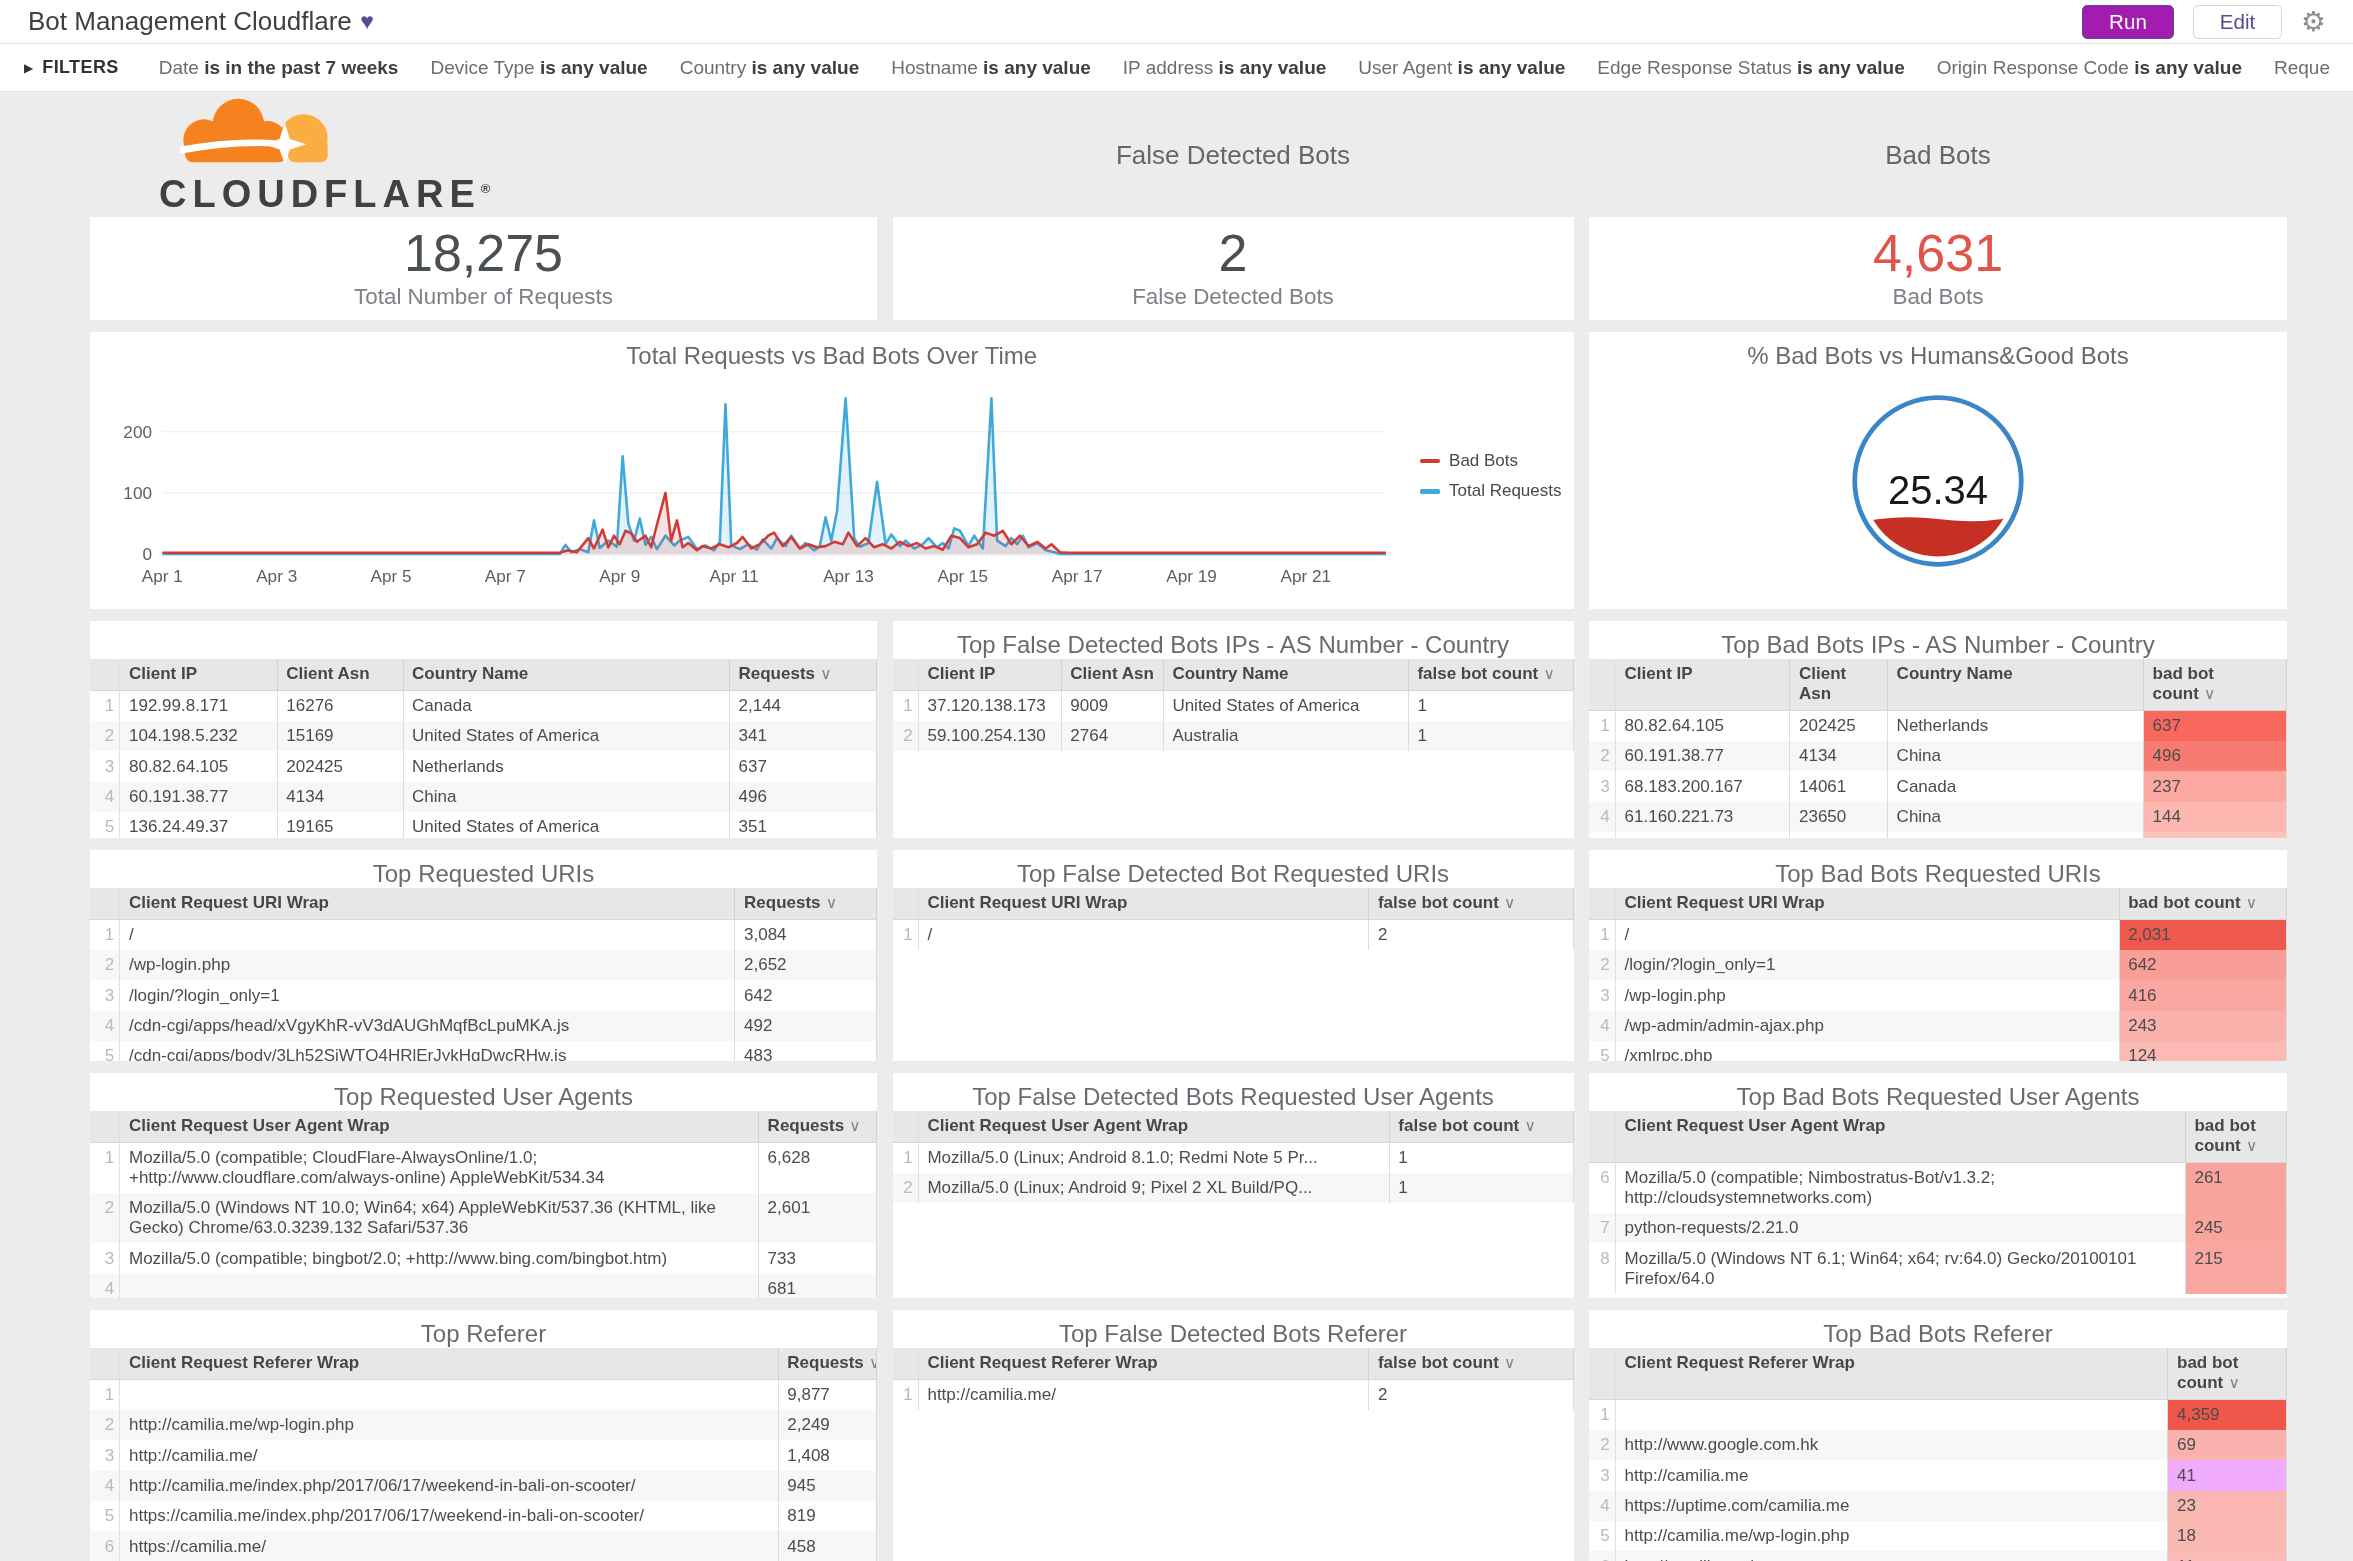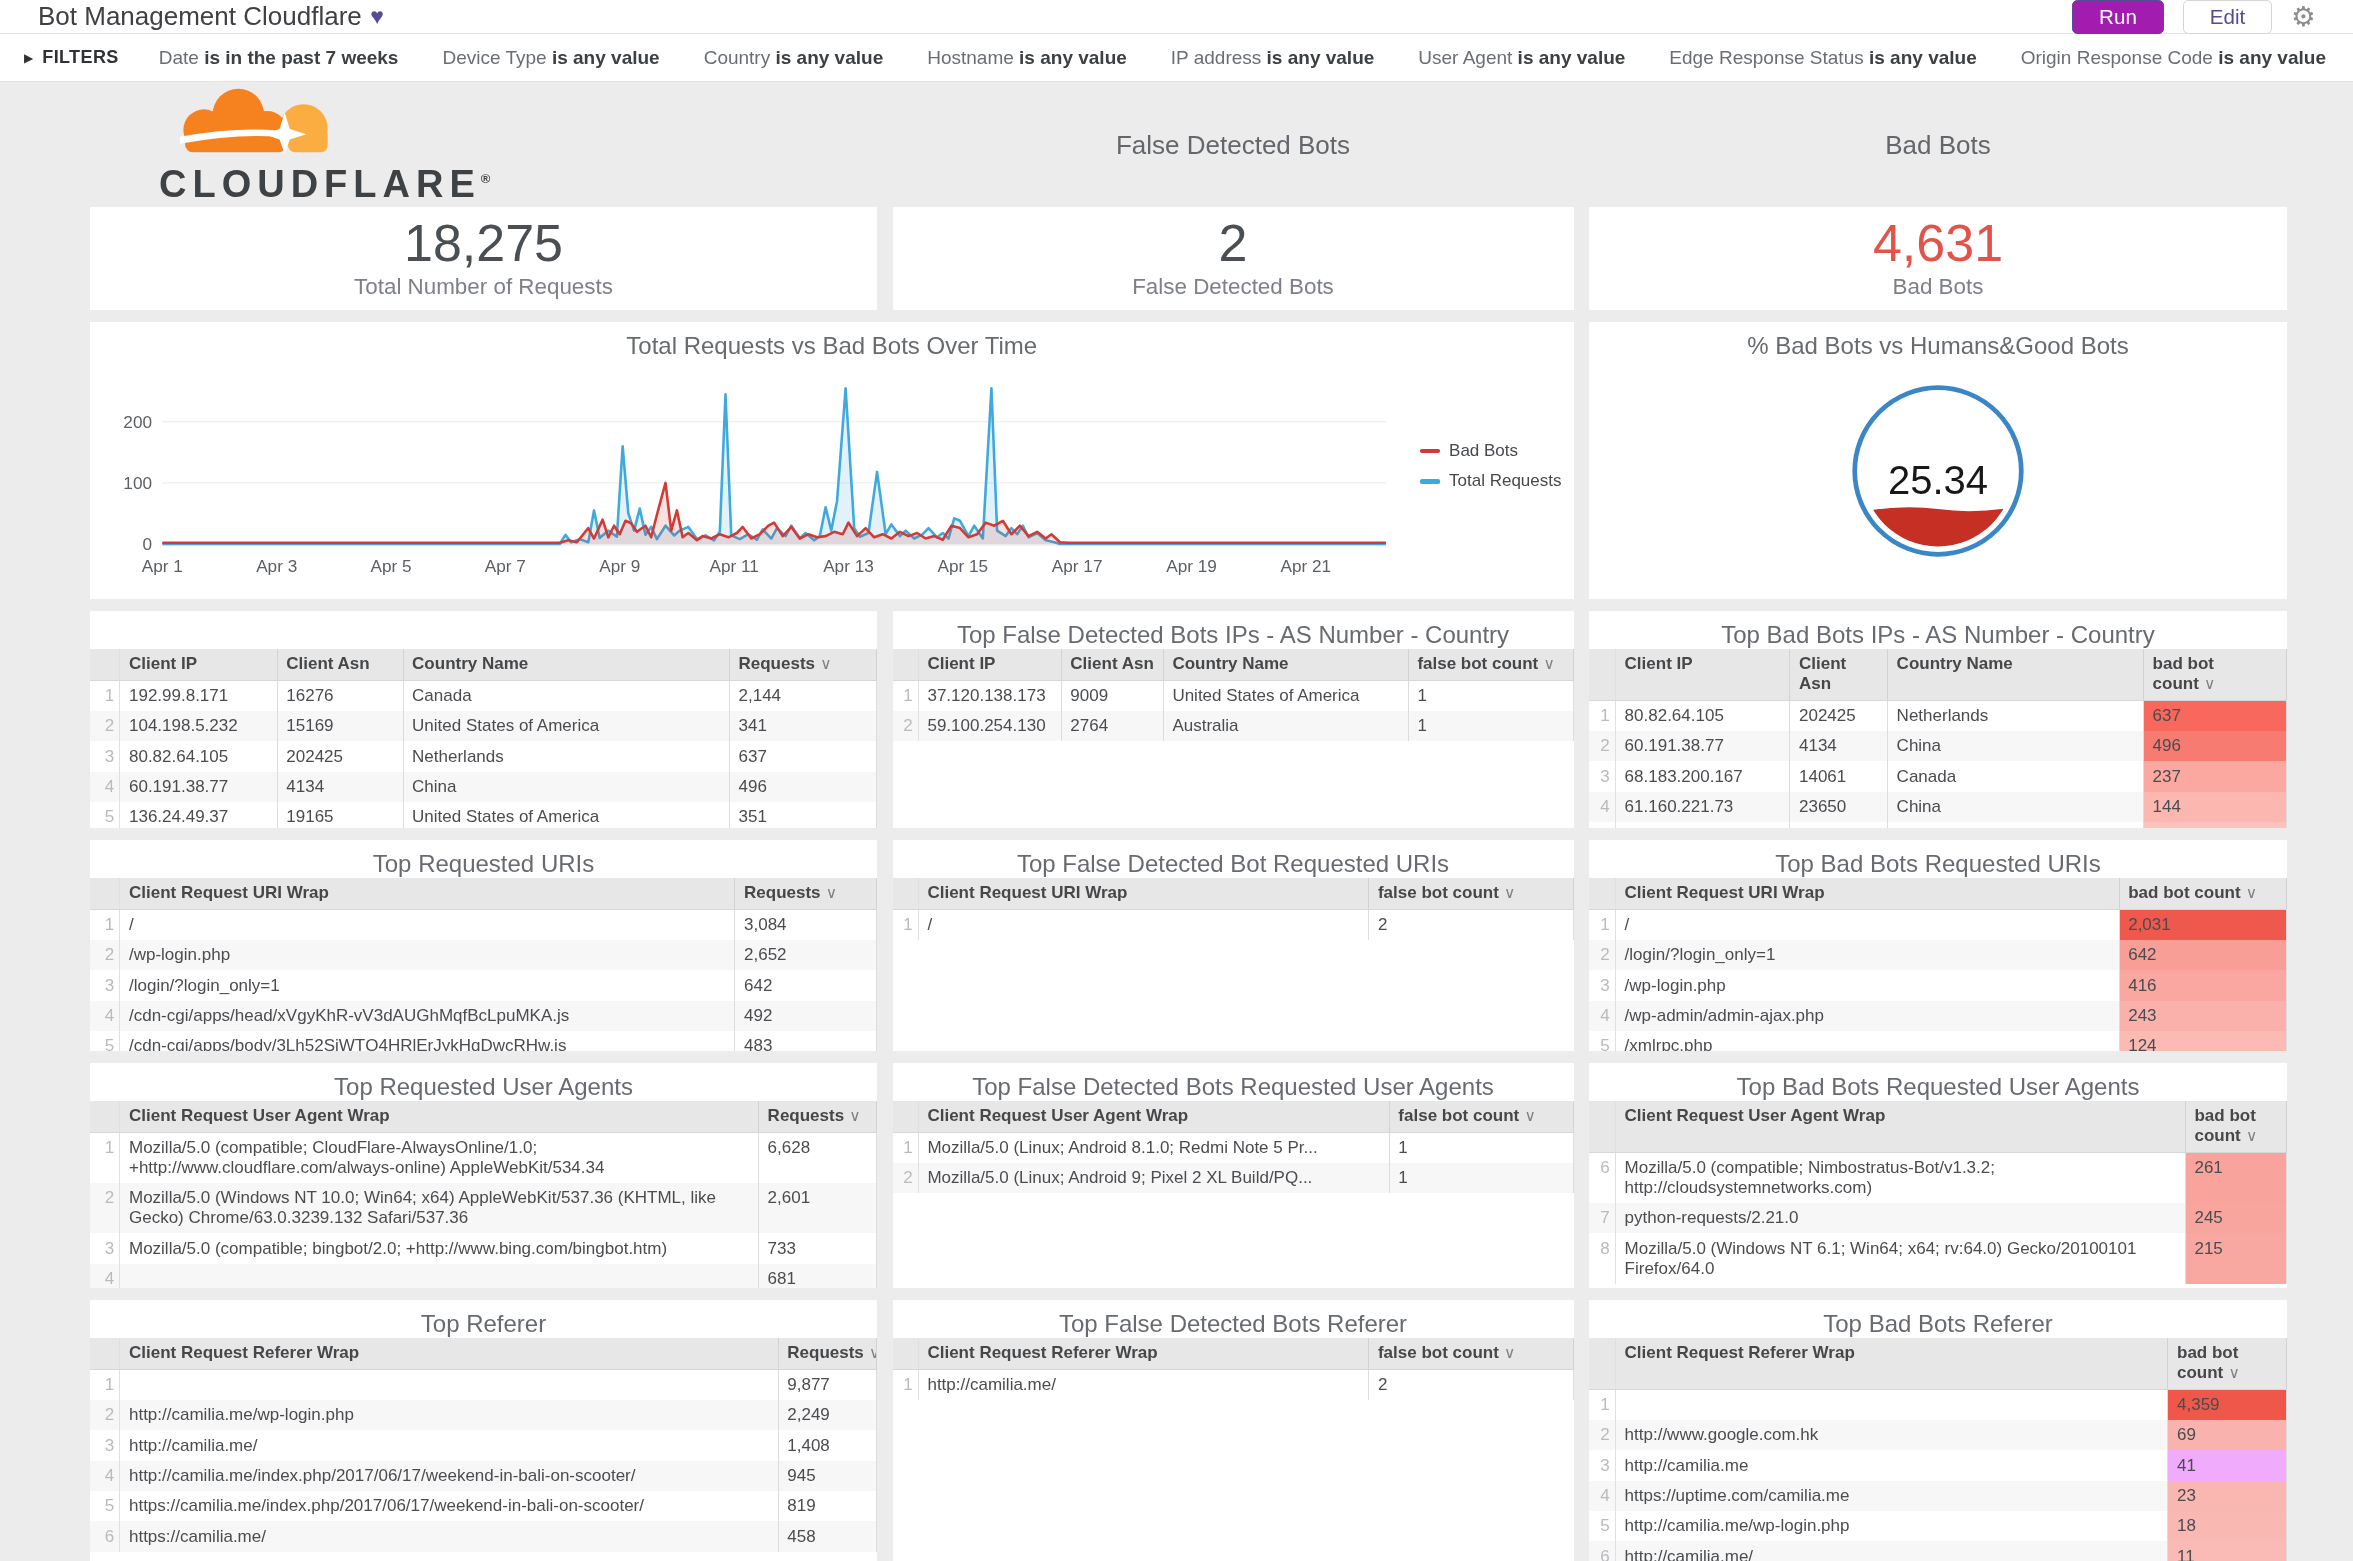--- a/index.html
+++ b/index.html
@@ -1,34 +1,34 @@
 <!DOCTYPE html>
 <html style="font-size:13.8px"><head>
 <meta charset="utf-8">
 <style>
   *{box-sizing:border-box;margin:0;padding:0}
   html,body{width:2354px;height:1561px;overflow:hidden;background:#ececed;
     font-family:"Liberation Sans","DejaVu Sans",sans-serif;color:#3c4043;}
   
-  .topbar{height:34px;background:#fff;border-bottom:0.9px solid #e4e4e4;display:flex;
-    justify-content:space-between;padding:0 38px;}
+  .topbar{height:44px;background:#fff;border-bottom:0.9px solid #e4e4e4;display:flex;
+    justify-content:space-between;padding:0 28px;}
   .page-title{font-size:26px;color:#3e4044;display:flex;align-items:center;gap:8.6px;}
   .heart{font-size:23px;}
   .topbar-right{display:flex;align-items:center;gap:19px;}
   .btn{font-family:inherit;font-size:20.6px;border-radius:5.2px;height:34px;padding:0 26px;cursor:pointer;}
   .btn-run{background:#a21caf;color:#fff;border:0.9px solid #584a93;}
   .btn-edit{background:#fff;color:#584a93;border:0.9px solid #d5d5d5;}
   .gear{font-size:27.5px;color:#8a8d91;cursor:pointer;line-height:1;}
   
   .filterbar{height:48px;background:#fff;border-bottom:0.9px solid #e4e4e4;display:flex;
     align-items:center;padding:0 24px;white-space:nowrap;overflow:hidden;}
   .filters-toggle{font-size:18px;font-weight:bold;color:#303134;letter-spacing:0.4px;
     display:flex;align-items:center;gap:8.6px;margin-right:40px;cursor:pointer;}
   .tri{font-size:12px;color:#303134;}
-  .filter-items{display:flex;gap:44px;font-size:19px;overflow:hidden;}
+  .filter-items{display:flex;gap:32px;font-size:19px;overflow:hidden;}
   .filter-item{white-space:nowrap;cursor:pointer;}
   .fname{color:#6a6e73;font-weight:400;}
   .fcond{color:#3c4043;font-weight:bold;}
   
   .dash{padding:5.2px 67px 0 90px;display:grid;
     grid-template-columns:787px 681px 698px;column-gap:15.5px;row-gap:12px;
     grid-template-rows:108px 103px 277px 217px 211px 225px 275px;}
   .card{background:#fff;overflow:hidden;position:relative;}
   .card-title{text-align:center;font-size:24px;color:#676b70;padding:10.3px 6.9px 5.2px;height:38px;}
   

